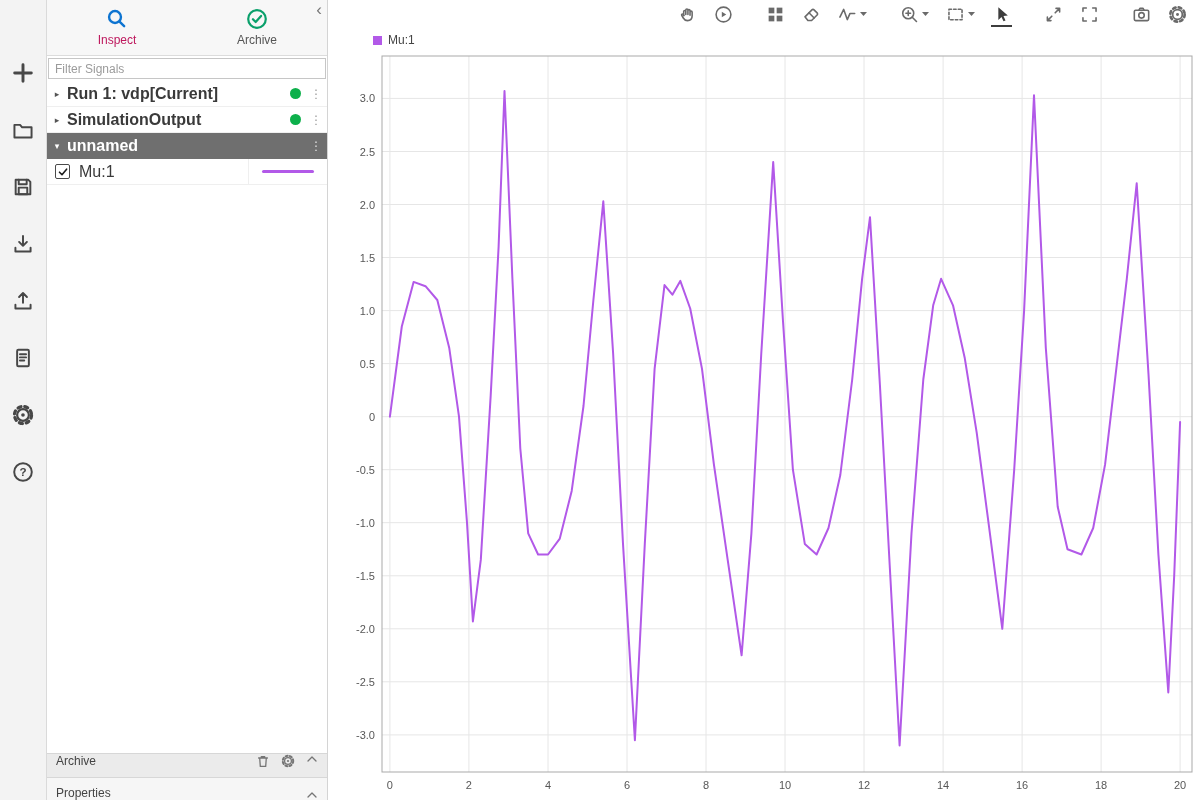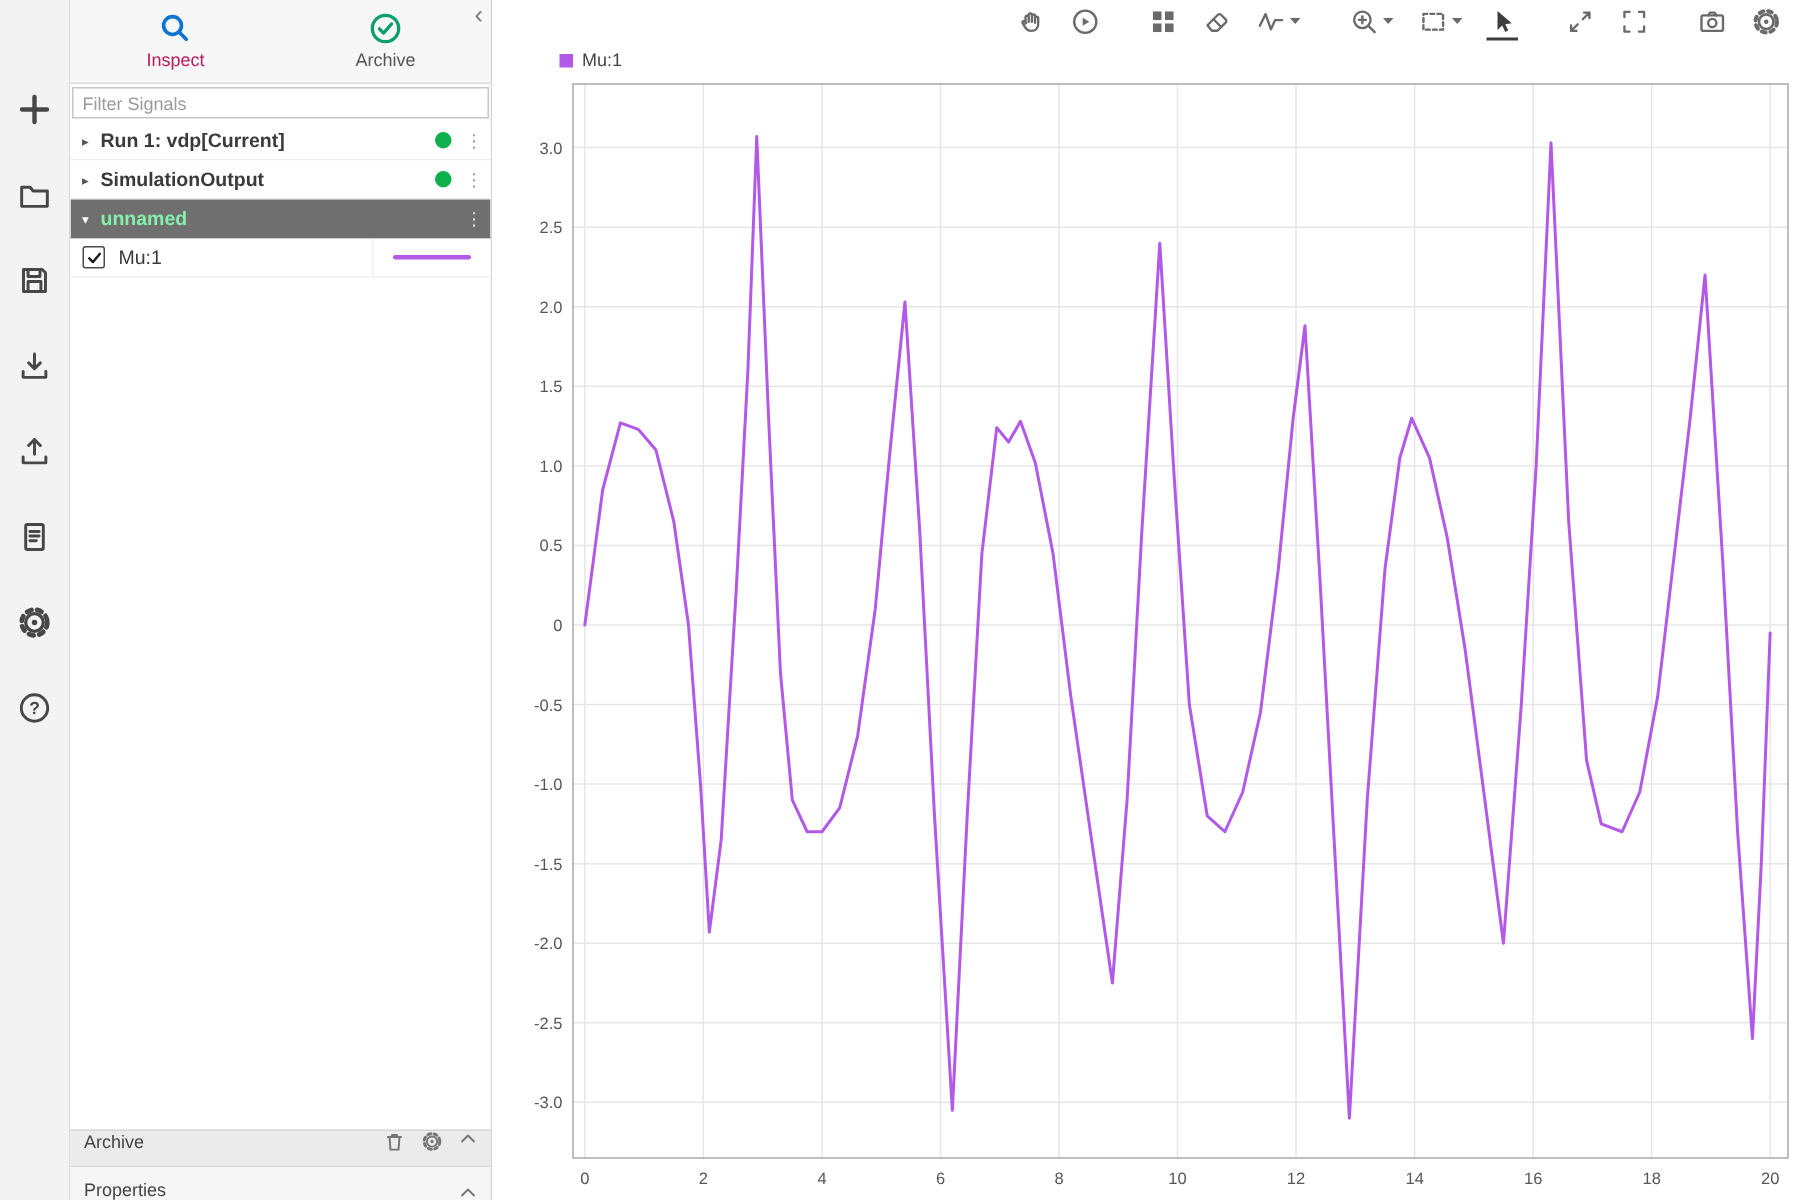--- a/index.html
+++ b/index.html
@@ -25,27 +25,27 @@
   input.filter{width:100%;box-sizing:border-box;height:21px;border:1px solid #c6c6c6;
     padding:0 6px;font:12px "Liberation Sans",sans-serif;color:#701a75;outline:none}
   input.filter::placeholder{color:#9b9b9b}
   .cols{display:flex;height:18px;background:#fafafa;border-bottom:1px solid #e2e2e2;
     align-items:center;font-size:10px;color:#8c8c8c;letter-spacing:.4px}
   .col-name{flex:1;padding-left:23px}
   .col-line{width:79px;border-left:1px solid #e2e2e2;padding-left:6px;box-sizing:border-box}
   .rows{flex:1;overflow:hidden;background:#fff}
   .srow{height:25px;display:flex;align-items:center;border-bottom:1px solid #efefef;background:#fff;cursor:pointer}
   .twisty{width:20px;text-align:center;font-size:9px;color:#555;flex:none}
-  .rname{flex:1;font-weight:700;color:#3a3a3a;font-size:13px;white-space:nowrap;overflow:hidden}
+  .rname{flex:1;font-weight:700;color:#3a3a3a;font-size:16px;white-space:nowrap;overflow:hidden}
   .line-cell{width:79px;display:flex;align-items:center;justify-content:flex-end;gap:9px;
     padding-right:5px;box-sizing:border-box;height:100%;flex:none}
   .dot{width:11px;height:11px;border-radius:50%}
   .kebab{font-size:12px;color:#9b9b9b;width:12px;text-align:center;cursor:pointer}
   .srow.selected{background:#6f6f6f;border-bottom-color:#6f6f6f}
-  .srow.selected .rname{color:#86efac}
+  .srow.selected .rname{color:#ffffff}
   .srow.selected .twisty{color:#fff}
   .srow.selected .kebab{color:#e3e3e3}
   .srow.sig .rname{font-weight:400;margin-left:9px}
   .checkbox{width:13px;height:13px;border:1px solid #4a4a4a;border-radius:2px;margin-left:8px;
     background:#fff;display:flex;align-items:center;justify-content:center;flex:none;cursor:pointer}
   .srow.sig .line-cell{justify-content:center;border-left:1px solid #efefef;padding-right:0}
   .swatch{width:52px;height:3px;border-radius:2px}
   .archive-bar{height:23px;background:#ebebeb;border-top:1px solid #d7d7d7;display:flex;
     align-items:flex-start;padding:0 9px;gap:11px;flex:none}
   .bar-label{flex:1;font-size:12px;color:#444}

